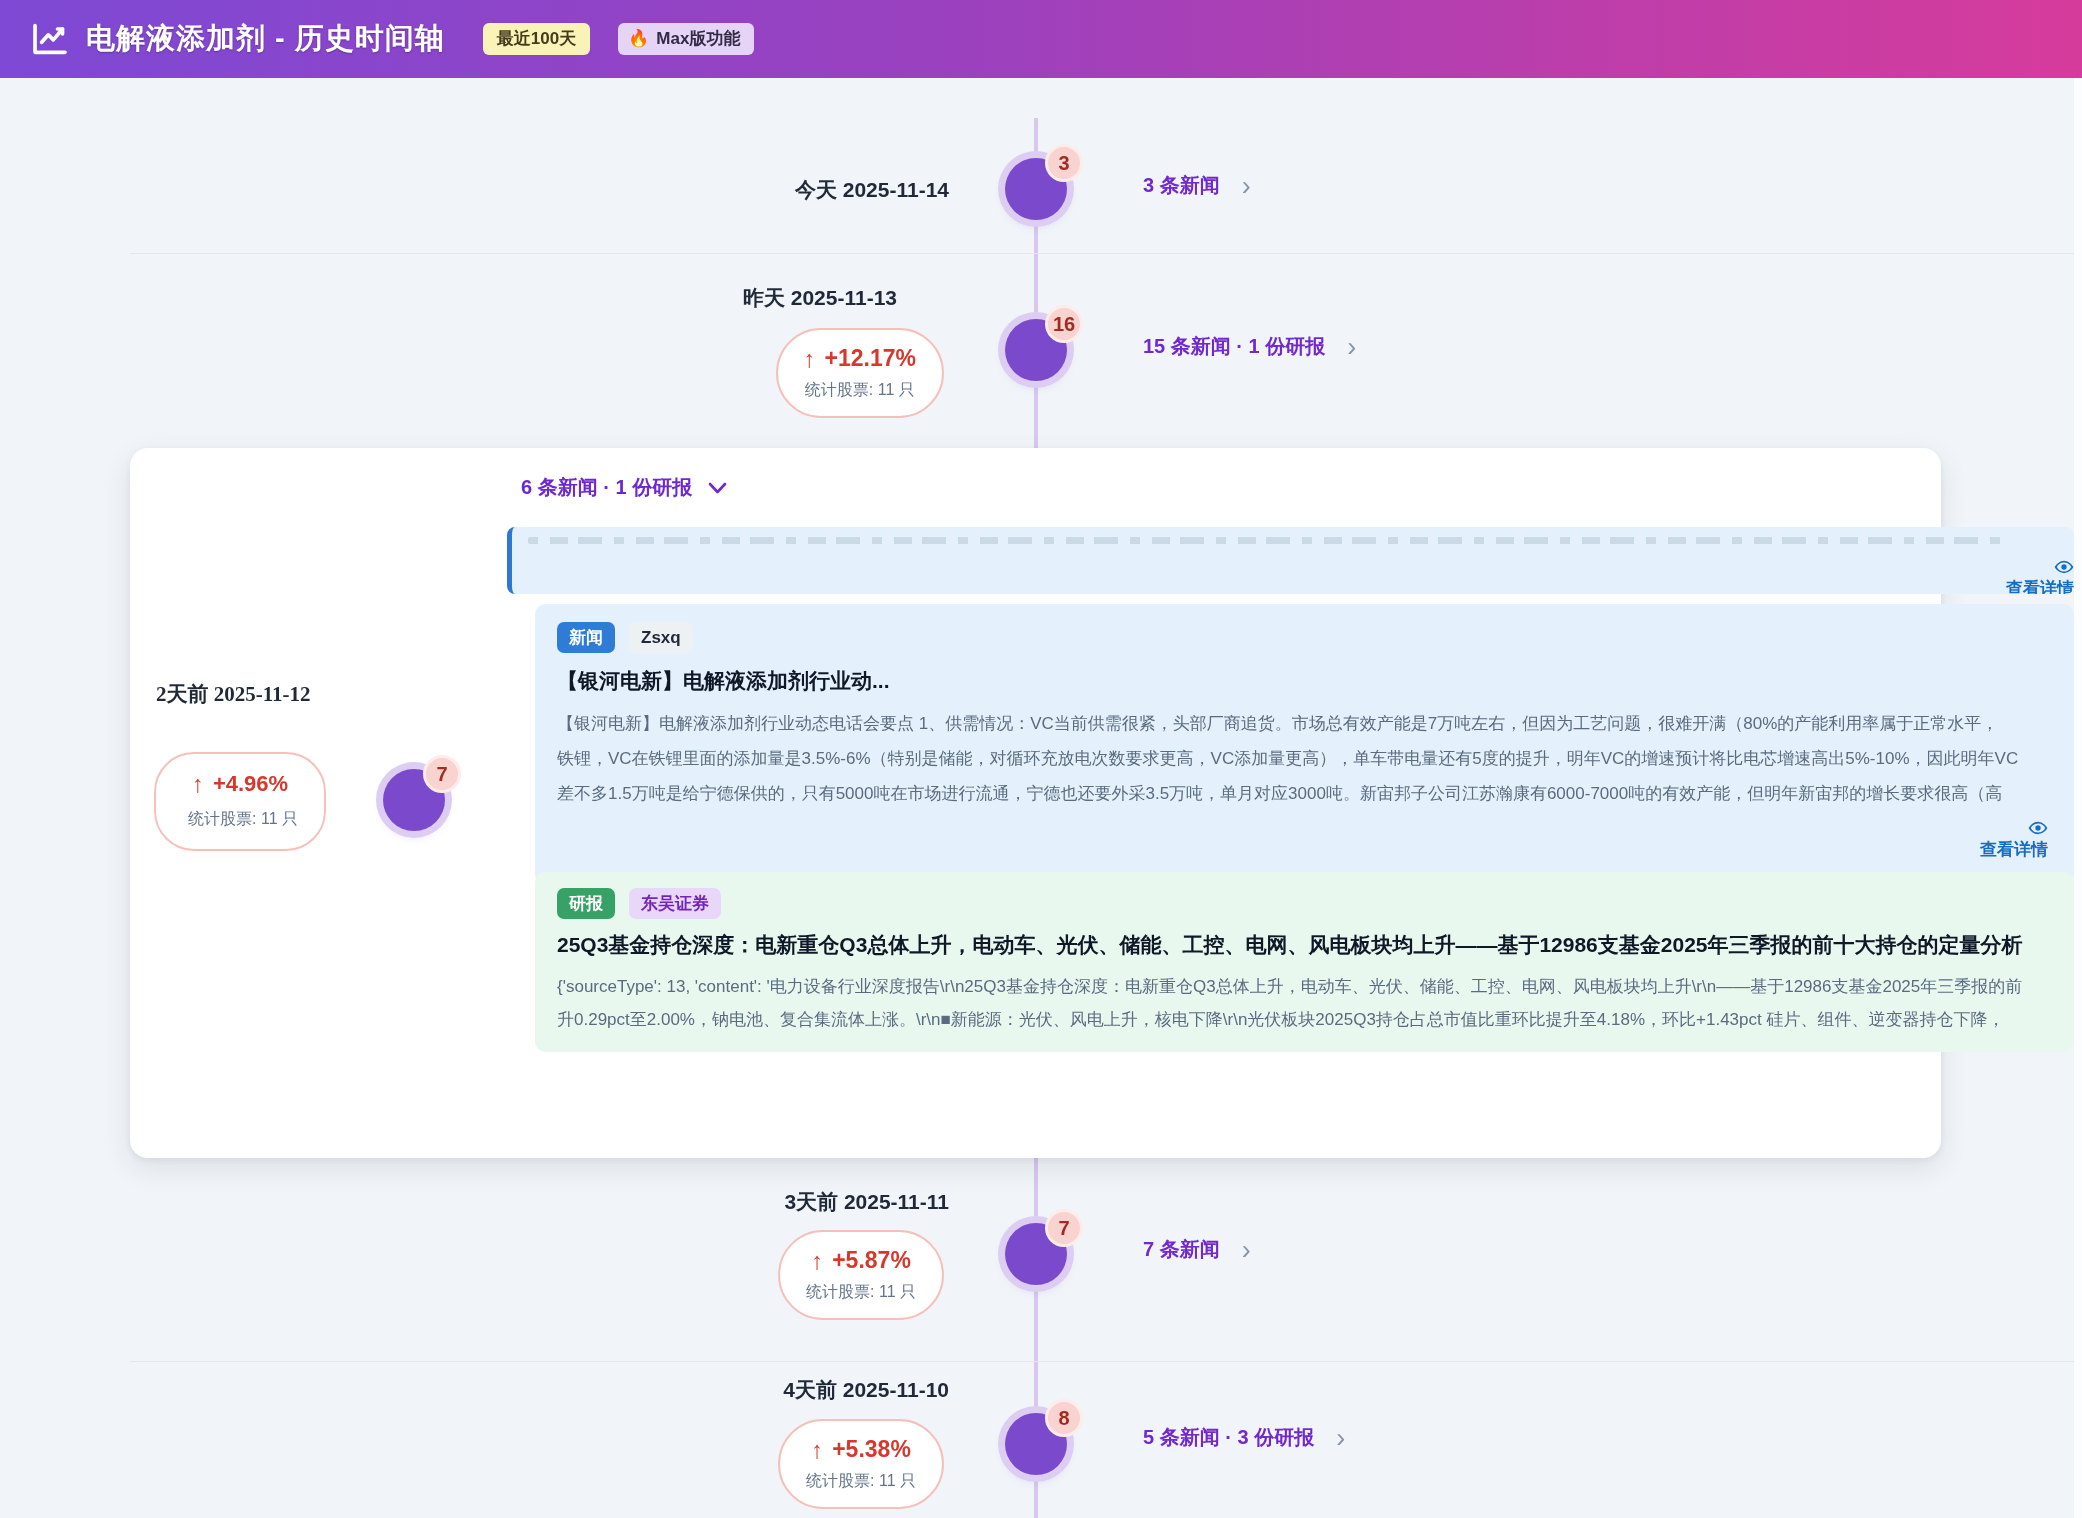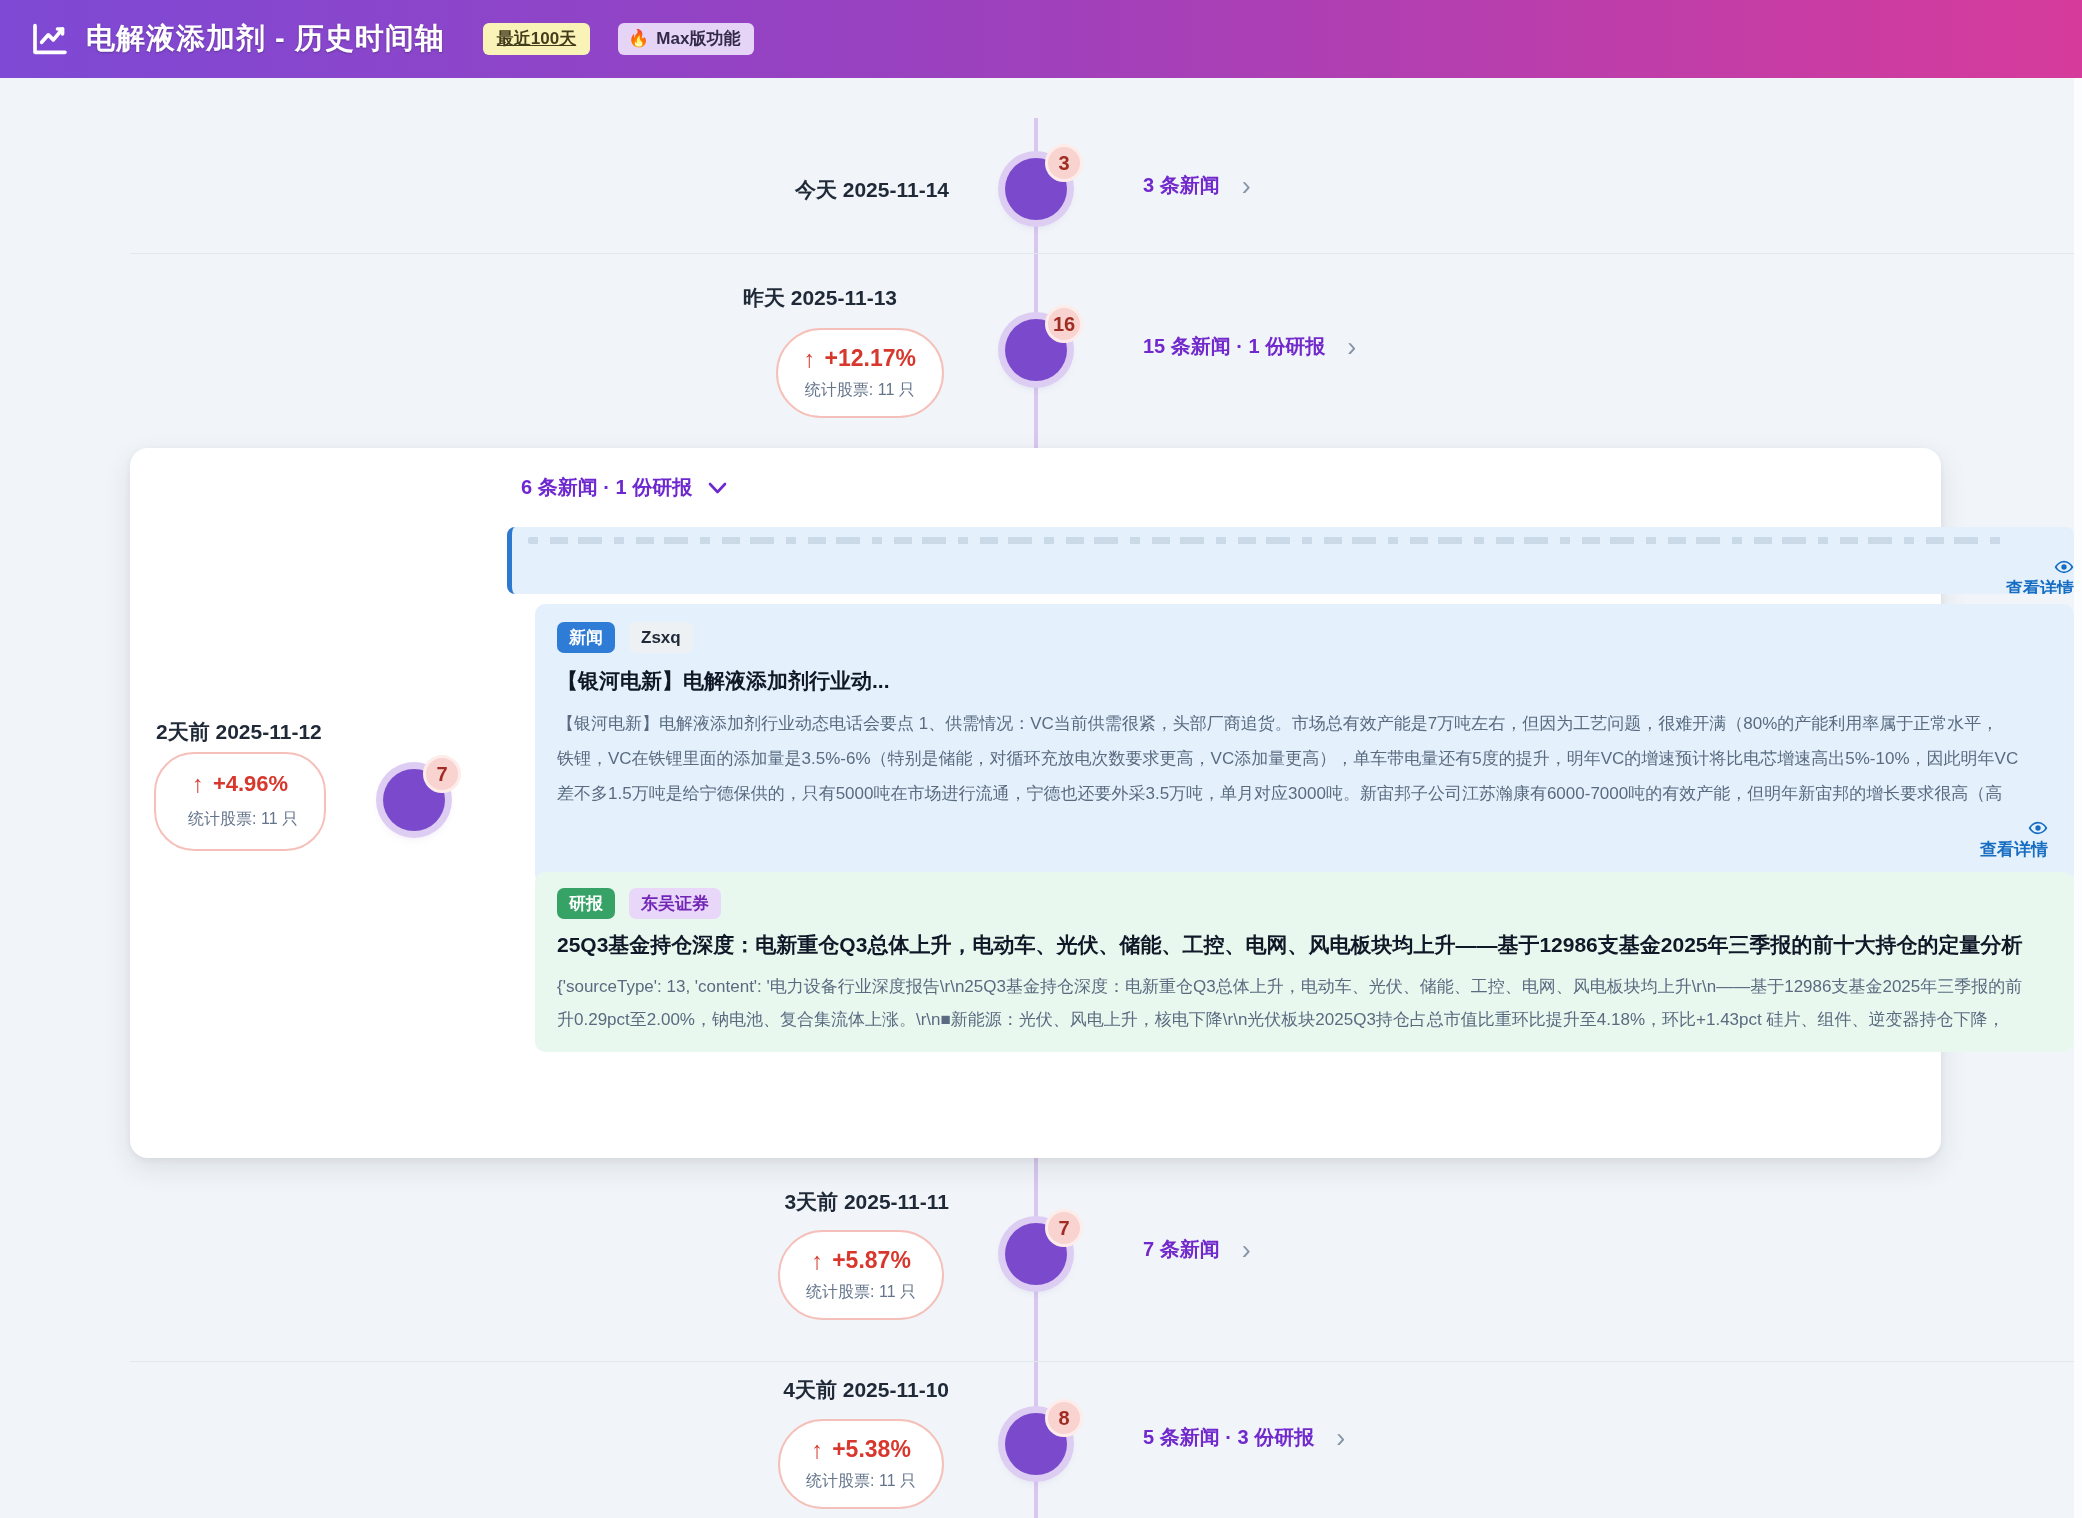--- a/index.html
+++ b/index.html
@@ -16,39 +16,39 @@
   header {
     position:absolute; left:0; right:0; top:0; height:78px;
     background:linear-gradient(90deg,#7e49d4 0%,#9a41bf 45%,#d63b9b 100%);
     display:flex; align-items:center; padding-left:30px; box-sizing:border-box;
     z-index:6;
   }
   .h-icon { width:40px; height:40px; margin-right:16px; display:flex; }
   .page-title { margin:0; font-size:29px; font-weight:700; color:#fff; letter-spacing:1px; text-shadow:0 1px 2px rgba(0,0,0,.28); }
   .badge-days {
     margin-left:38px; background:#f9f3b8; color:#433c1c; font-weight:700;
-    font-size:17px; padding:6px 14px; border-radius:6px; line-height:20px;text-decoration:underline;
+    font-size:17px; padding:6px 14px; border-radius:6px; line-height:20px;
   }
   .badge-max {
     margin-left:28px; background:#e5d4f6; color:#332a47; font-weight:700;
     font-size:17px; padding:6px 14px 6px 10px; border-radius:6px; line-height:20px;
     display:flex; align-items:center; gap:7px;
   }
 
   
   .tl-seg { position:absolute; left:1034px; width:4px; background:#d8c7ef; z-index:0; }
   .seg1 { top:118px; height:330px; }
   .seg2 { top:1158px; height:360px; }
   .divider { position:absolute; left:130px; right:8px; height:1px; background:#e3e8ef; }
   .d1 { top:253px; } .d2 { top:1361px; }
 
   .date { position:absolute; font-size:21px; font-weight:700; color:#1f2937; white-space:nowrap; z-index:2; }
   .d-e1 { top:176px; right:1133px; }
   .d-e2 { top:284px; right:1185px; }
-  .d-e3 { top:718px; left:156px; }
+  .d-e3 { top:680px; left:156px;font-family:Liberation Serif, serif; }
   .d-e4 { top:1188px; right:1133px; }
   .d-e5 { top:1376px; right:1133px; }
 
   .node {
     position:absolute; width:62px; height:62px; border-radius:50%;
     background:#7a49cc;
     box-shadow:0 0 0 7px #ddcdf3, 0 4px 12px rgba(76,29,149,.18);
     z-index:4; cursor:pointer;
   }
   .n-e1 { left:1005px; top:158px; }

